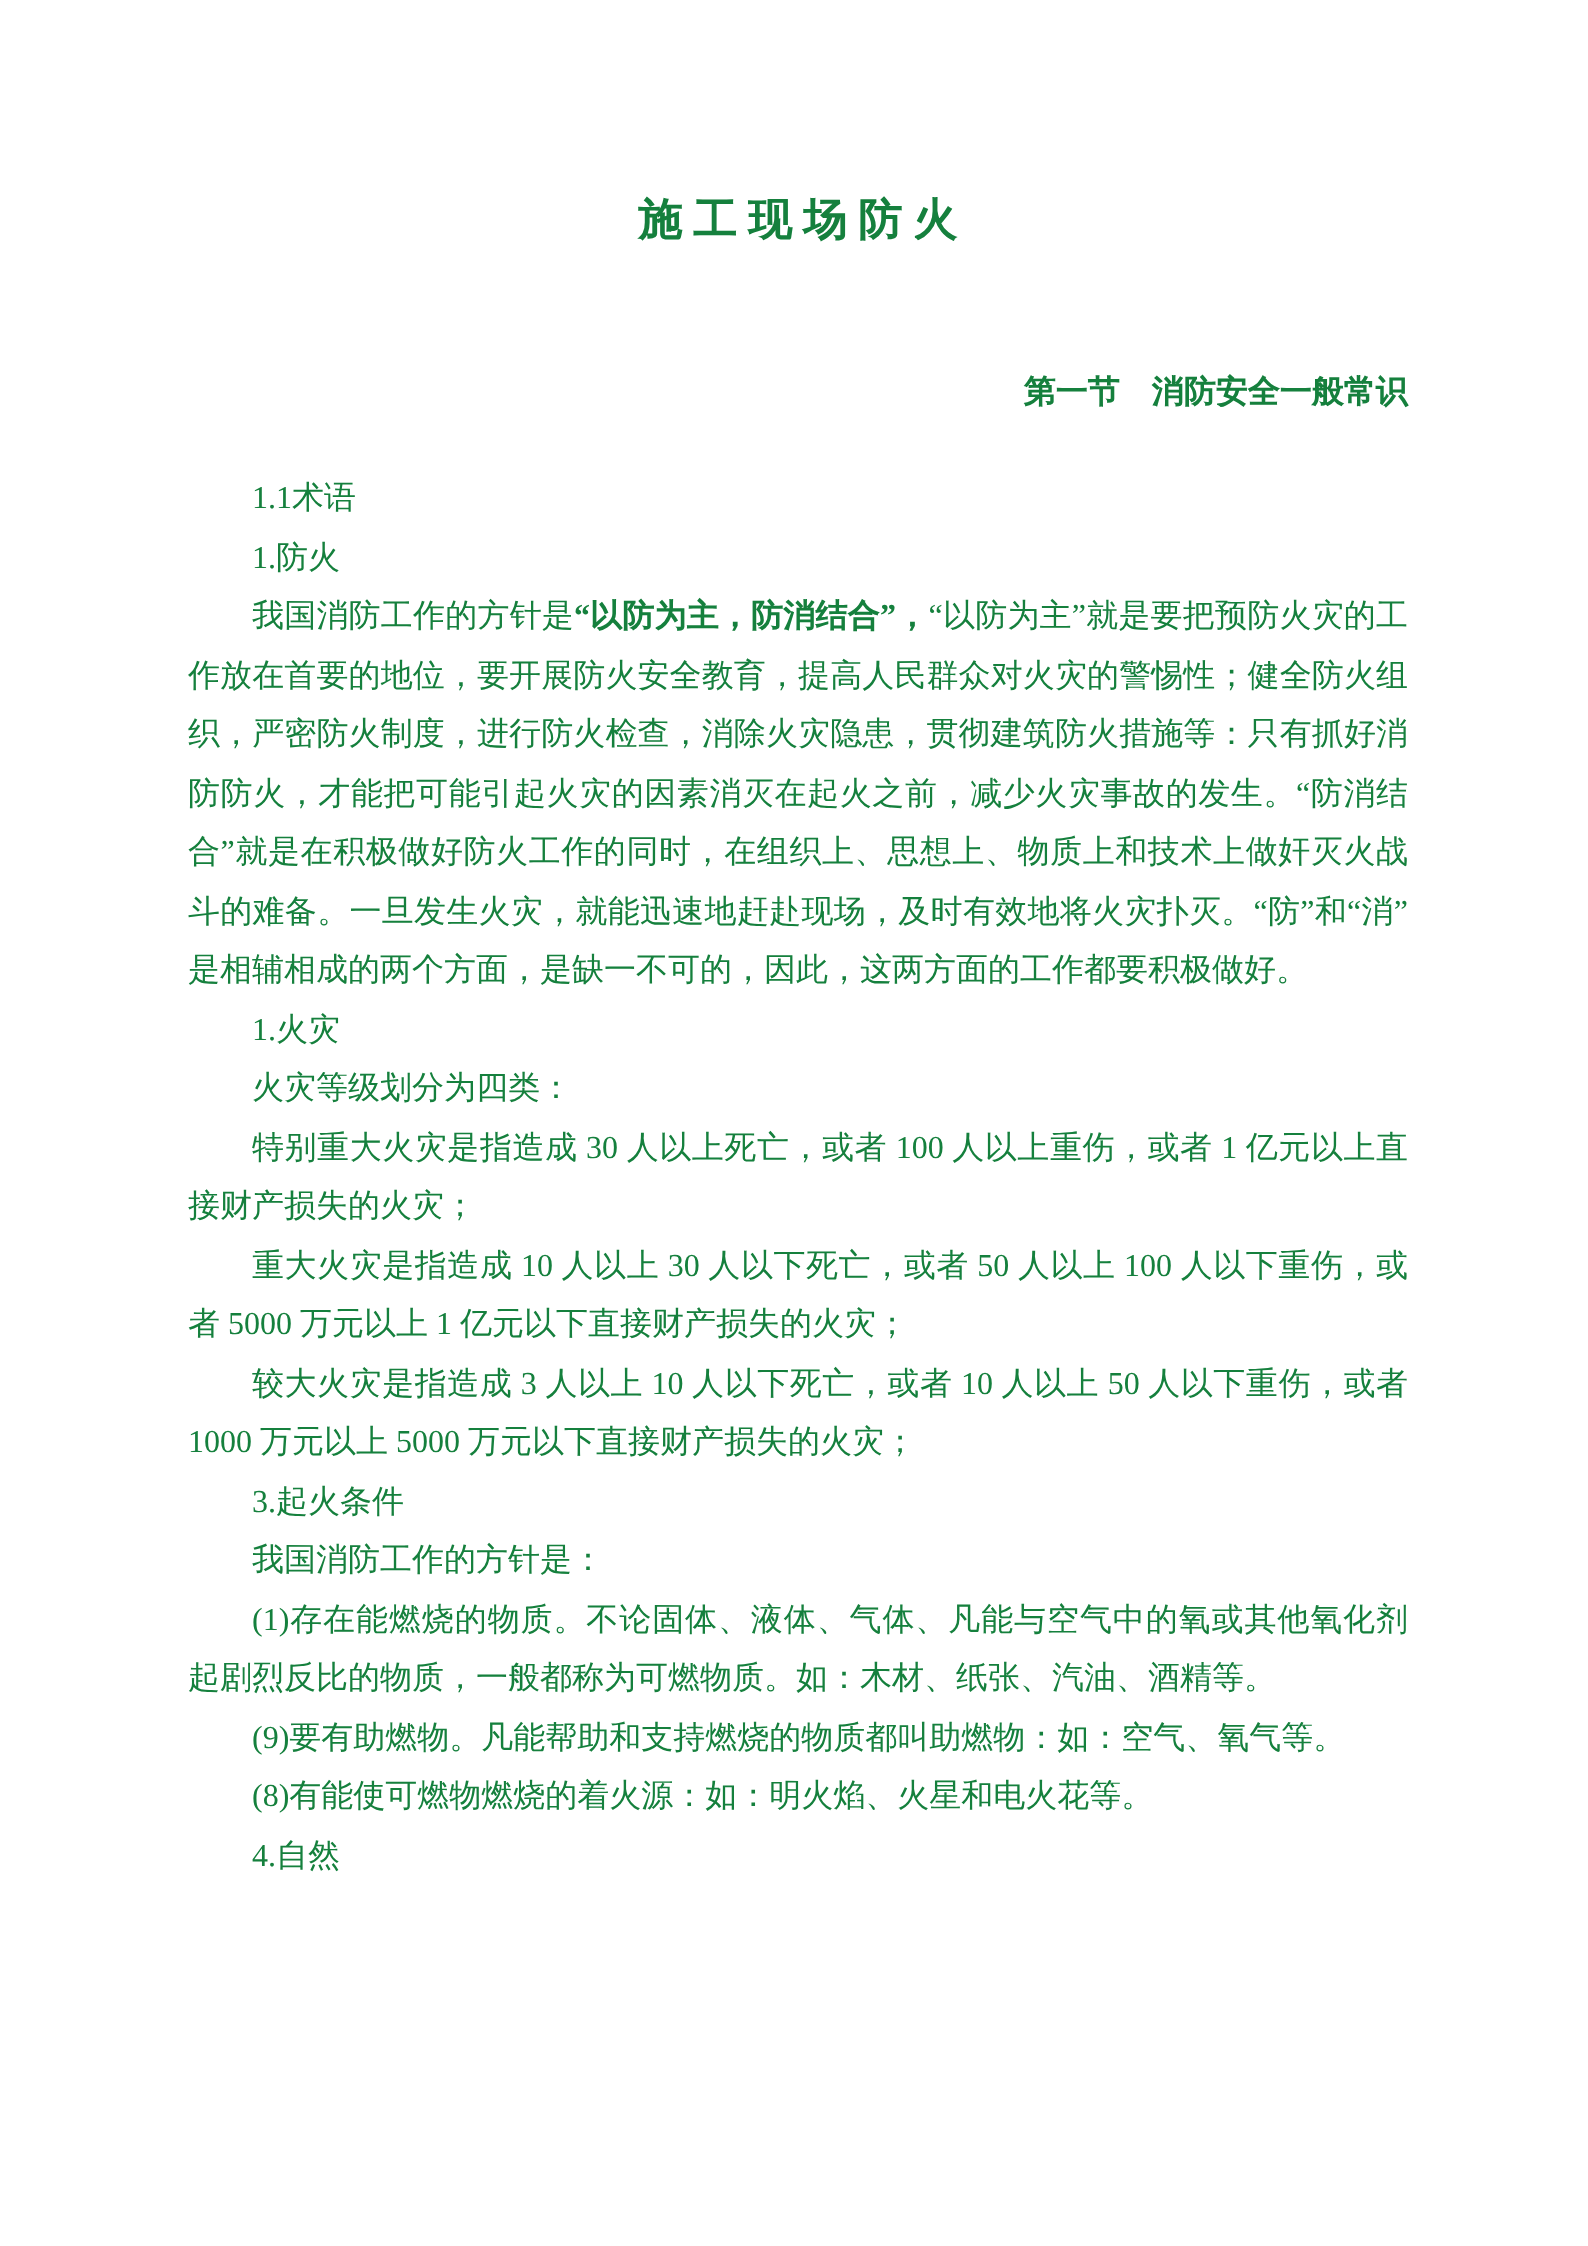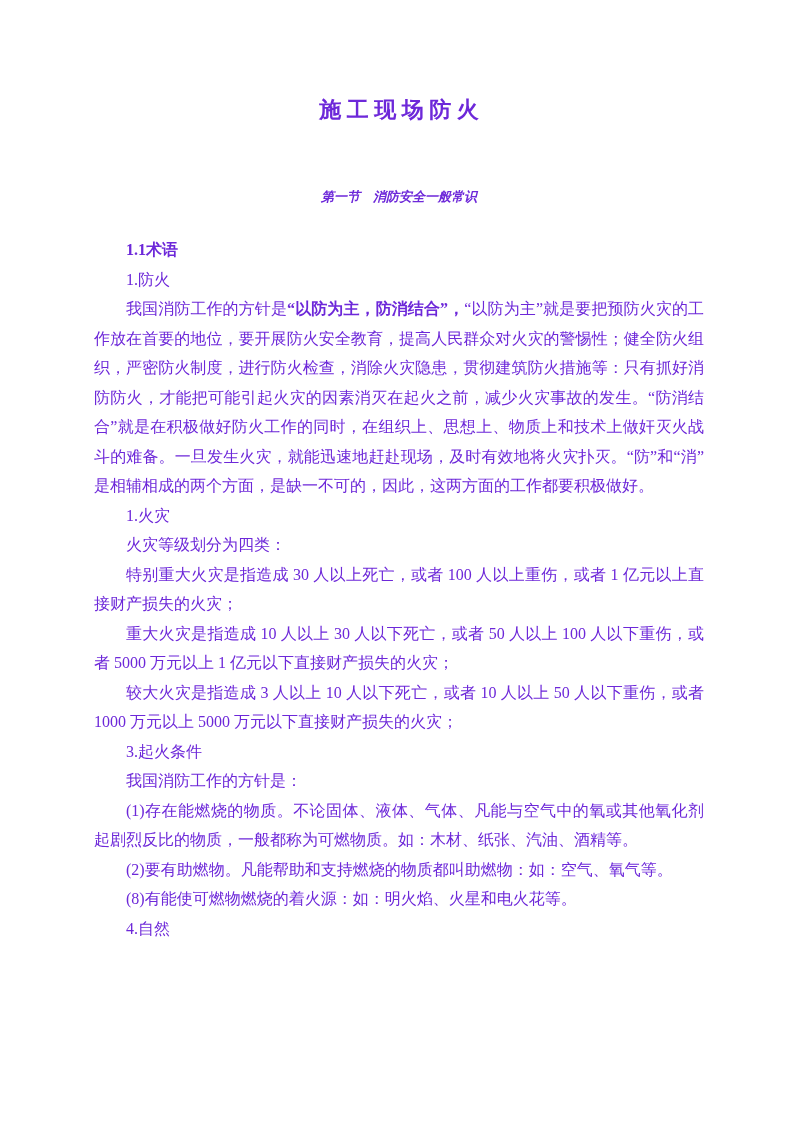--- a/index.html
+++ b/index.html
@@ -6,56 +6,55 @@
     margin: 0;
     padding: 0;
     background: #ffffff;
   }
   .page {
     position: relative;
     width: 794px;
     height: 1123px;
     margin: 0 auto;
     background: #ffffff;
-    color: #6d28d9;
+    color: #15803d;
     font-family: "Liberation Serif", "DejaVu Serif", serif;
     box-sizing: border-box;
     padding: 95px 90px 0 94px;
     overflow: hidden;
   }
   .doc-title {
     margin: 0;
     font-size: 22px;
     line-height: 30px;
     font-weight: bold;
     text-align: center;
     white-space: pre;
   }
   .sec-heading {
     margin: 58px 0 0 0;
-    font-size: 13px;
+    font-size: 16px;
     line-height: 27px;
     font-weight: bold;
-    text-align: center;
+    text-align: right;
     white-space: pre;
-    font-style: italic;
   }
   .doc-body {
     margin-top: 25px;
   }
   .doc-body p {
     margin: 0;
     font-size: 16px;
     line-height: 29.5px;
     text-indent: 2em;
     text-align: justify;
     word-break: break-all;
   }
   .doc-body p.bold-head {
-    font-weight: bold;
+    font-weight: normal;
   }
   .slogan {
     font-weight: bold;
     text-underline-offset: 4px;
   }
   .bold {
     font-weight: bold;
   }
 </style>
 </head>
@@ -85,20 +84,20 @@
 
     <p>较大火灾是指造成 3 人以上 10 人以下死亡，或者 10 人以上 50 人以下重伤，或者 1000 万元以上 5000 万元以下直接财产损失的火灾；</p>
 
 
     <p>3.起火条件</p>
 
     <p>我国消防工作的方针是：</p>
 
     <p>(1)存在能燃烧的物质。不论固体、液体、气体、凡能与空气中的氧或其他氧化剂起剧烈反比的物质，一般都称为可燃物质。如：木材、纸张、汽油、酒精等。</p>
 
-    <p>(2)要有助燃物。凡能帮助和支持燃烧的物质都叫助燃物：如：空气、氧气等。</p>
+    <p>(9)要有助燃物。凡能帮助和支持燃烧的物质都叫助燃物：如：空气、氧气等。</p>
 
     <p>(8)有能使可燃物燃烧的着火源：如：明火焰、火星和电火花等。</p>
 
     <p>4.自然</p>
 
   </div>
 </div>
 
 </body></html>

